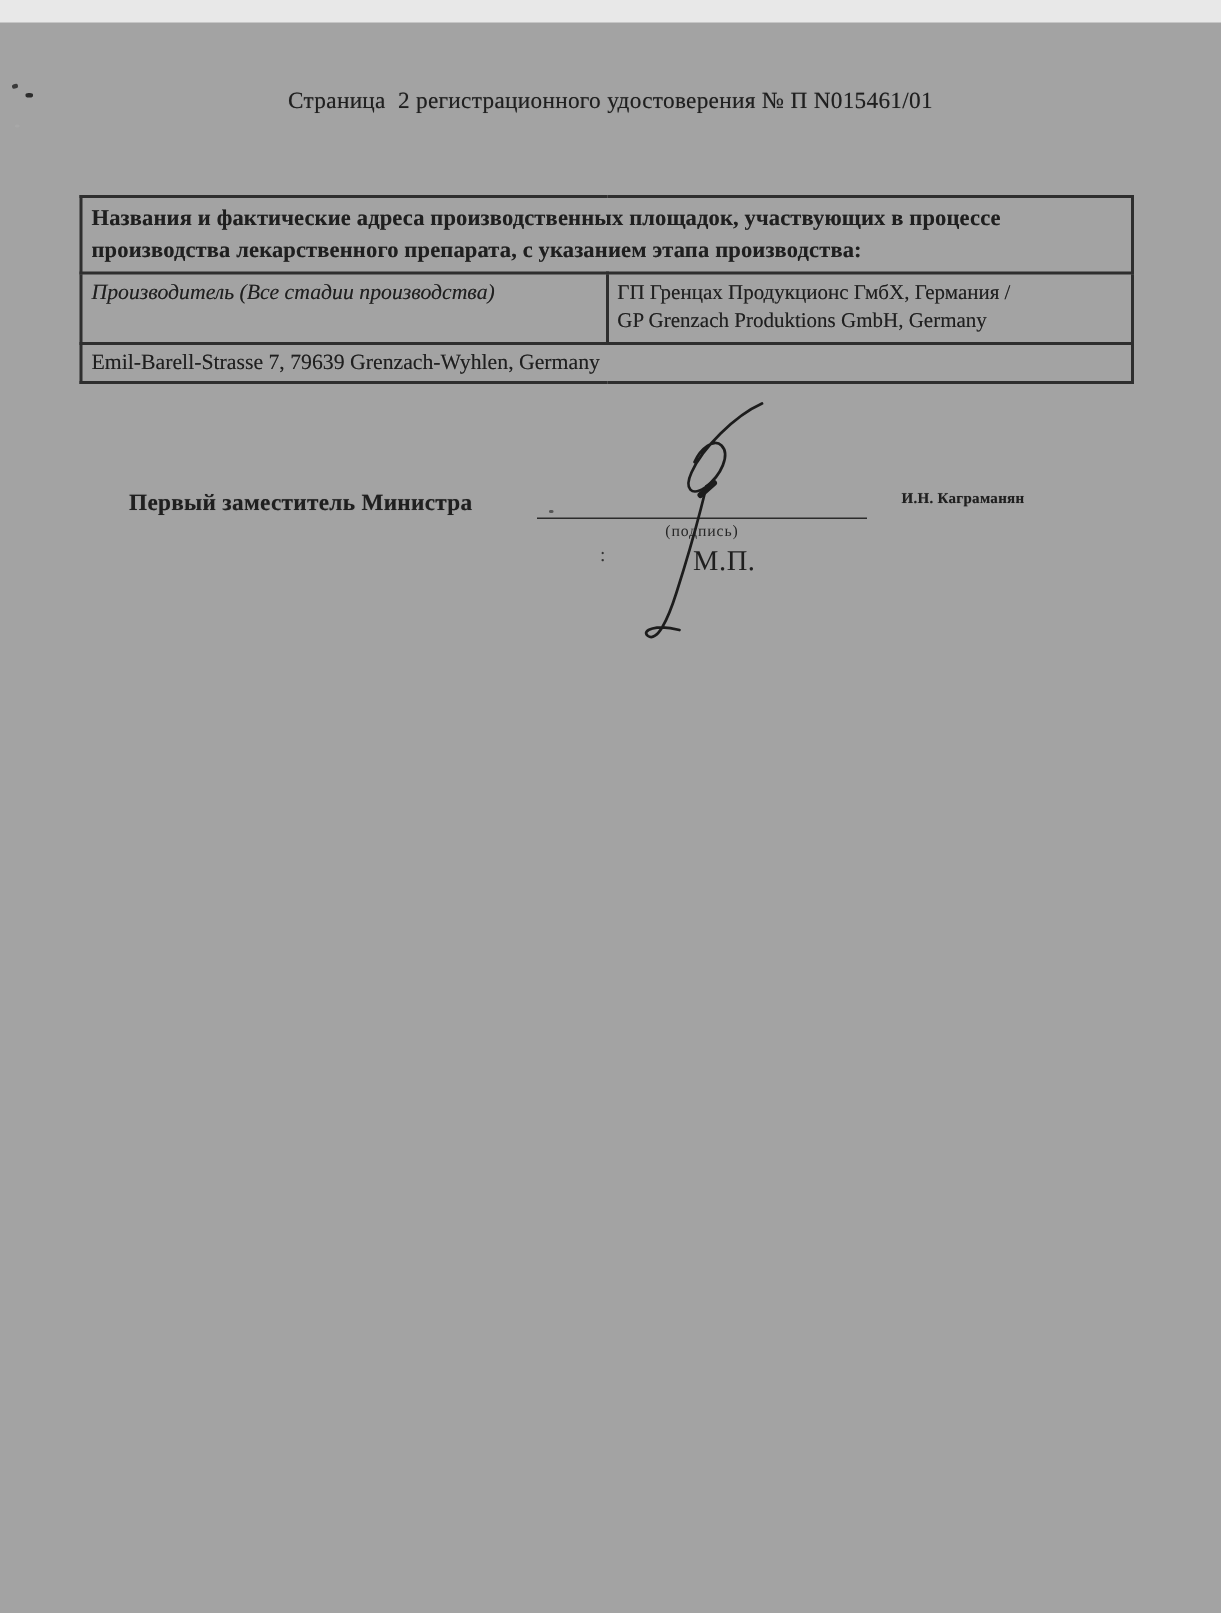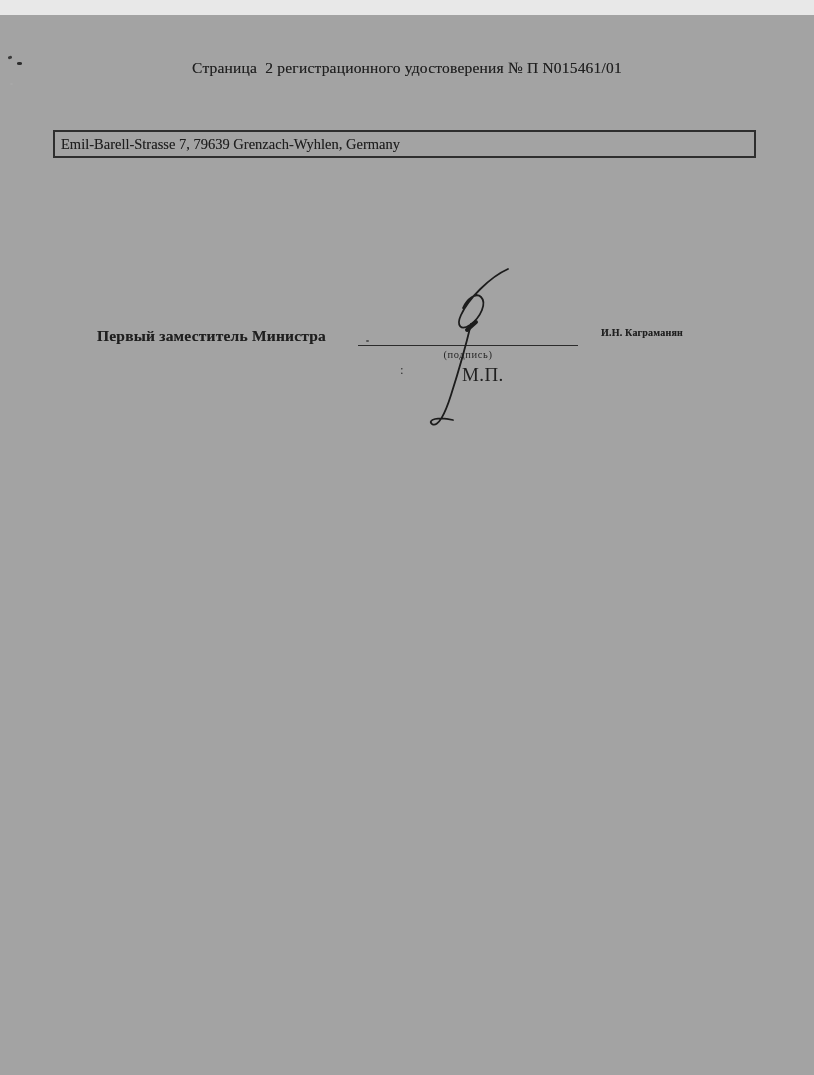--- a/index.html
+++ b/index.html
@@ -62,21 +62,21 @@
   }
   td.value-cell {
     border-left: 1px dotted #5a5a5a;
     white-space: pre-line;
     font-size: 14px;
     line-height: 1.35;
   }
   td.address-cell { height: 16px; padding-top: 3px; }
 
   .sig-position {
-    position: absolute; left: 97px; top: 312px;
+    position: absolute; left: 86px; top: 312px;
     font-weight: bold; font-size: 15.5px; letter-spacing: 0.2px;
     text-shadow: 0 0 0.5px rgba(0,0,0,0.45);
   }
   .sig-line {
     position: absolute; left: 358px; top: 330px; width: 220px; height: 0;
     border-top: 1.6px solid #2b2b2b;
   }
   .sig-caption {
     position: absolute; left: 358px; top: 334px; width: 220px;
     text-align: center; font-size: 10.5px; letter-spacing: 0.6px; color: #262626;
@@ -108,20 +108,28 @@
   <div class="speck s1"></div>
   <div class="speck s2"></div>
   <div class="speck s3"></div>
   <div class="speck s4"></div>
 
   <div class="doc-title">Страница  2 регистрационного удостоверения № П N015461/01</div>
 
   <table class="sites-table">
     <tbody>
       <tr>
+        <td class="th-cell" colspan="2">Названия и фактические адреса производственных площадок, участвующих в процессе производства лекарственного препарата, с указанием этапа производства:</td>
+      </tr>
+      <tr>
+        <td class="label-cell" style="width: 357px;">Производитель (Все стадии производства)</td>
+        <td class="value-cell">ГП Гренцах Продукционс ГмбХ, Германия /
+GP Grenzach Produktions GmbH, Germany</td>
+      </tr>
+      <tr>
         <td class="address-cell" colspan="2">Emil-Barell-Strasse 7, 79639 Grenzach-Wyhlen, Germany</td>
       </tr>
     </tbody>
   </table>
 
   <div class="sig-position">Первый заместитель Министра</div>
 
   <div class="sig-line"></div>
 
   <div class="sig-caption">(подпись)</div>

